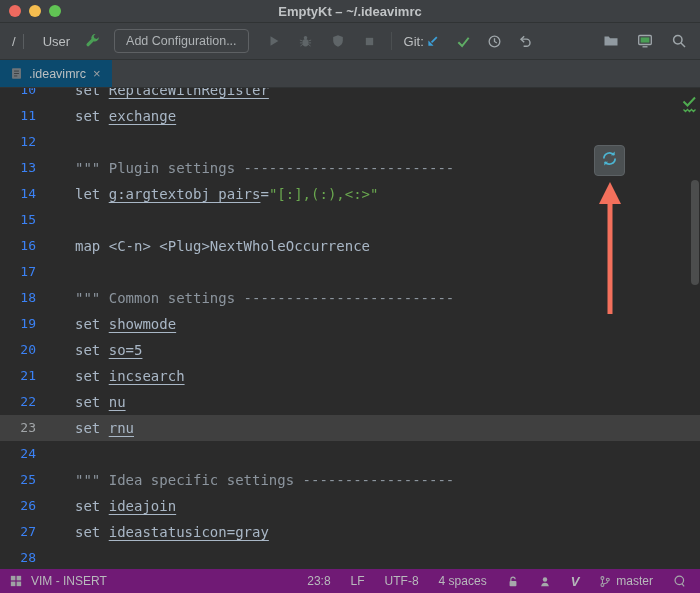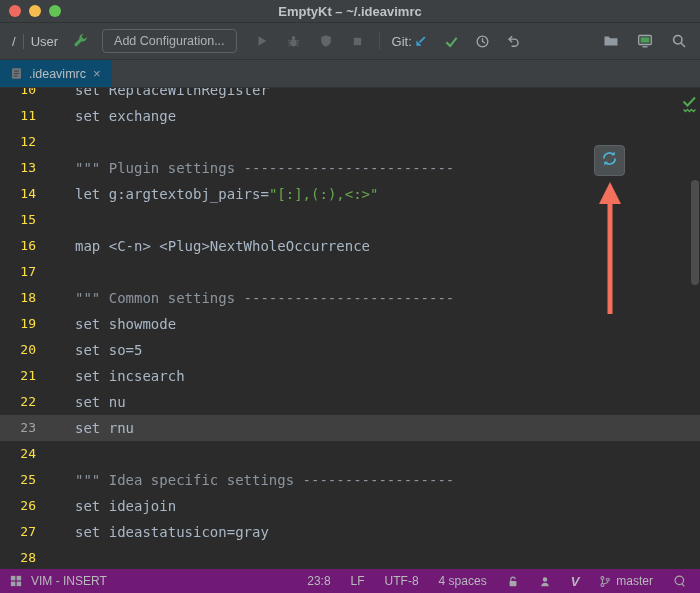--- a/index.html
+++ b/index.html
@@ -22,21 +22,21 @@
   .tl-close{ background:#ee6a5f; } .tl-min{ background:#f5bd4f; } .tl-zoom{ background:#61c454; }
   .win-title { flex:1; text-align:center; color:#c0c3c5; font-size:13px; font-weight:600; }
 
   
   .toolbar {
     height:37px; background:#3d4043; border-bottom:1px solid #303334;
     display:flex; align-items:center; padding:0 12px; flex:0 0 auto;
   }
   .crumb { color:#bcbfc1; font-size:13px; }
   .crumb-sep { width:1px; height:15px; background:#5a5e61; margin:0 7px; }
-  .crumb-item { color:#bcbfc1; font-size:13px; max-width:36px; overflow:hidden; white-space:nowrap; display:inline-block; }
+  .crumb-item { color:#bcbfc1; font-size:13px; max-width:36px; overflow:hidden; white-space:nowrap; display:inline-block;margin-left:12px; }
   .tb-icon { width:18px; height:18px; display:flex; align-items:center; justify-content:center; flex:0 0 auto; }
   .tb-icon svg { display:block; }
   .add-config {
     margin-left:12px; border:1px solid #5e6164; border-radius:4px;
     color:#afb3b6; font-size:12.5px; padding:4px 11px; background:transparent;
     font-family:"Liberation Sans", sans-serif; cursor:default;
   }
   .run-group { display:flex; align-items:center; gap:14px; margin-left:16px; }
   .tb-divider { width:1px; height:18px; background:#4b4f51; margin:0 12px; }
   .git-label { color:#bcbfc1; font-size:13px; }
@@ -56,29 +56,29 @@
   }
   .tab-close { color:#9da0a3; font-size:13px; line-height:1; padding:0 1px; }
 
   
   .editor { position:relative; height:480px; background:#2b2b2b; overflow:hidden; flex:0 0 auto; }
   .lines { margin-top:-11px; }
   .code-row { display:flex; height:26px; line-height:26px; font-family:"DejaVu Sans Mono", monospace; }
   .code-row.current { background:#404040; }
   .gutter-num {
     flex:0 0 66px; padding-right:30px; text-align:right;
-    color:#fde047; font-size:13px;
+    color:#3b82f6; font-size:13px;
   }
   .current .gutter-num { color:#a1a5a8; }
   .code-text { white-space:pre; font-size:14px; padding-left:9px; color:#a9b7c6; }
   .tok-plain { color:#a9b7c6; }
   .tok-kw { color:#a9b7c6; }
   .tok-comment { color:#8c959e; }
   .tok-str { color:#6aa84f; }
-  .tok-opt { color:#a9b7c6; text-underline-offset:3px; text-decoration-thickness:1px; }
+  .tok-opt { color:#a9b7c6; text-decoration:underline; text-underline-offset:3px; text-decoration-thickness:1px; }
 
   .refresh-btn {
     position:absolute; left:594px; top:57px; width:31px; height:31px;
     background:#4b5052; border:1px solid #5c6164; border-radius:4px;
     display:flex; align-items:center; justify-content:center;
   }
   .annotation-arrow { position:absolute; left:598px; top:94px; }
   .inspections { position:absolute; right:3px; top:8px; }
   .scroll-thumb {
     position:absolute; right:1px; top:92px; width:8px; height:105px;

